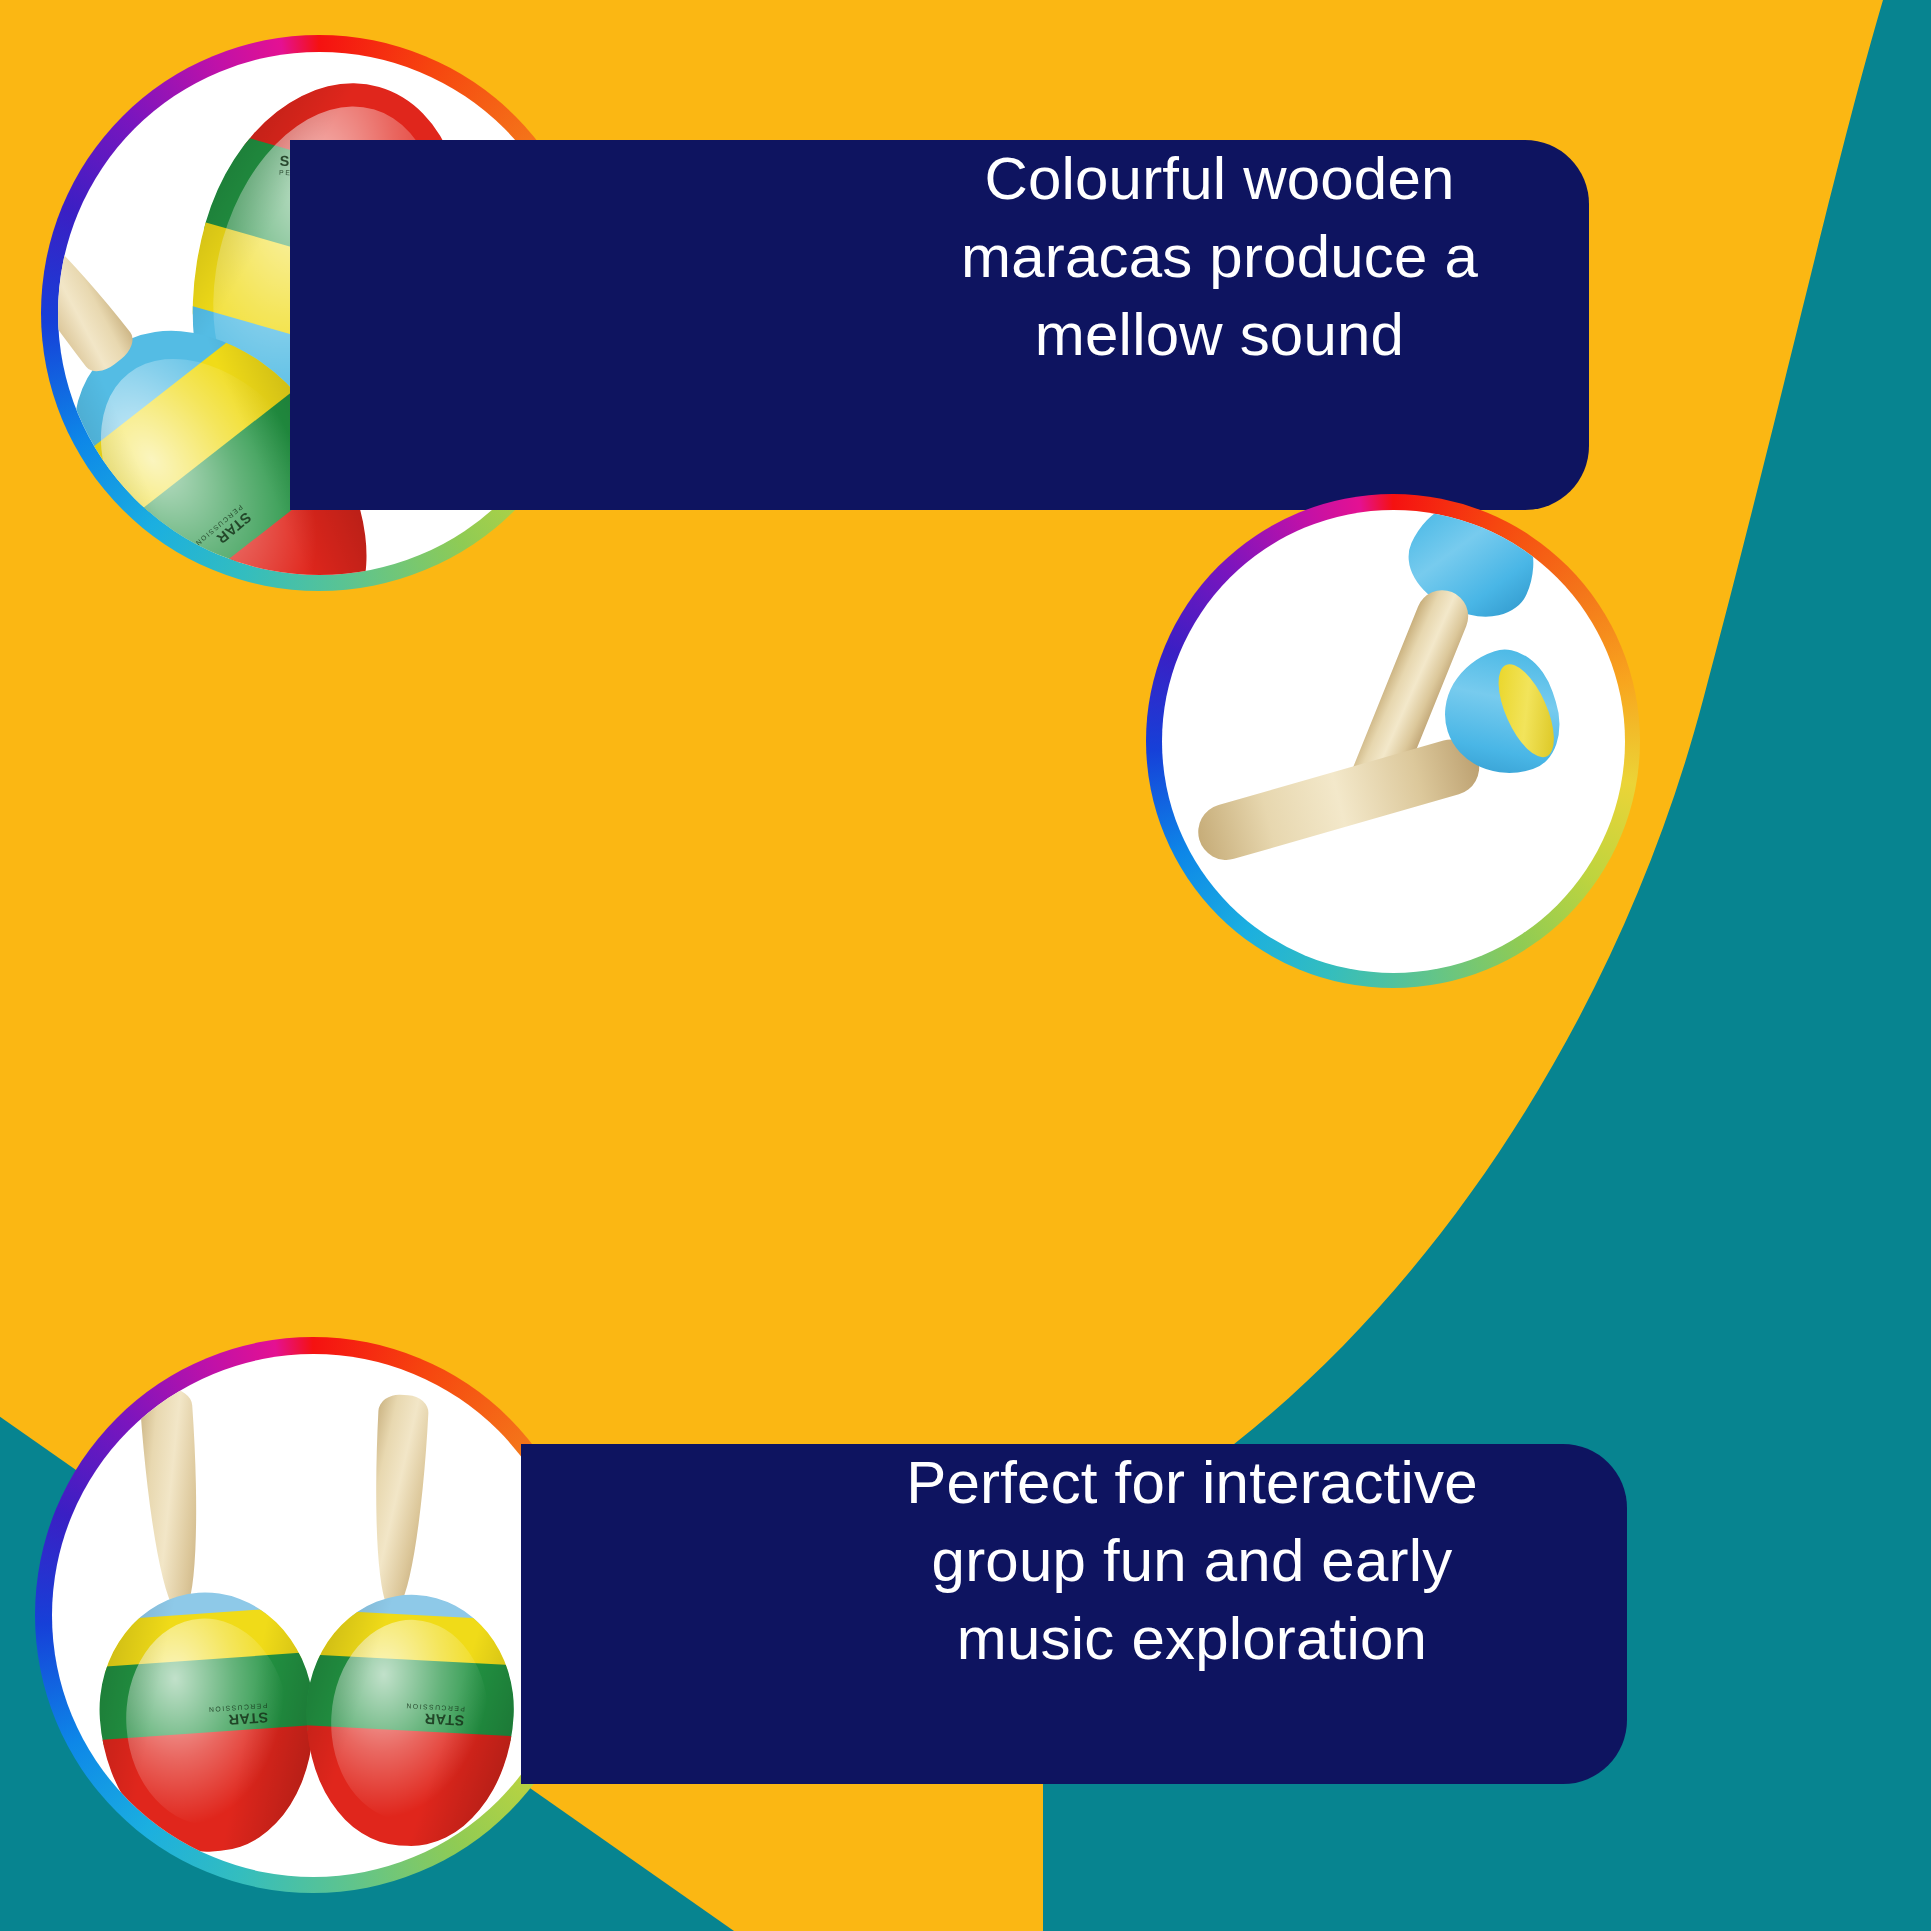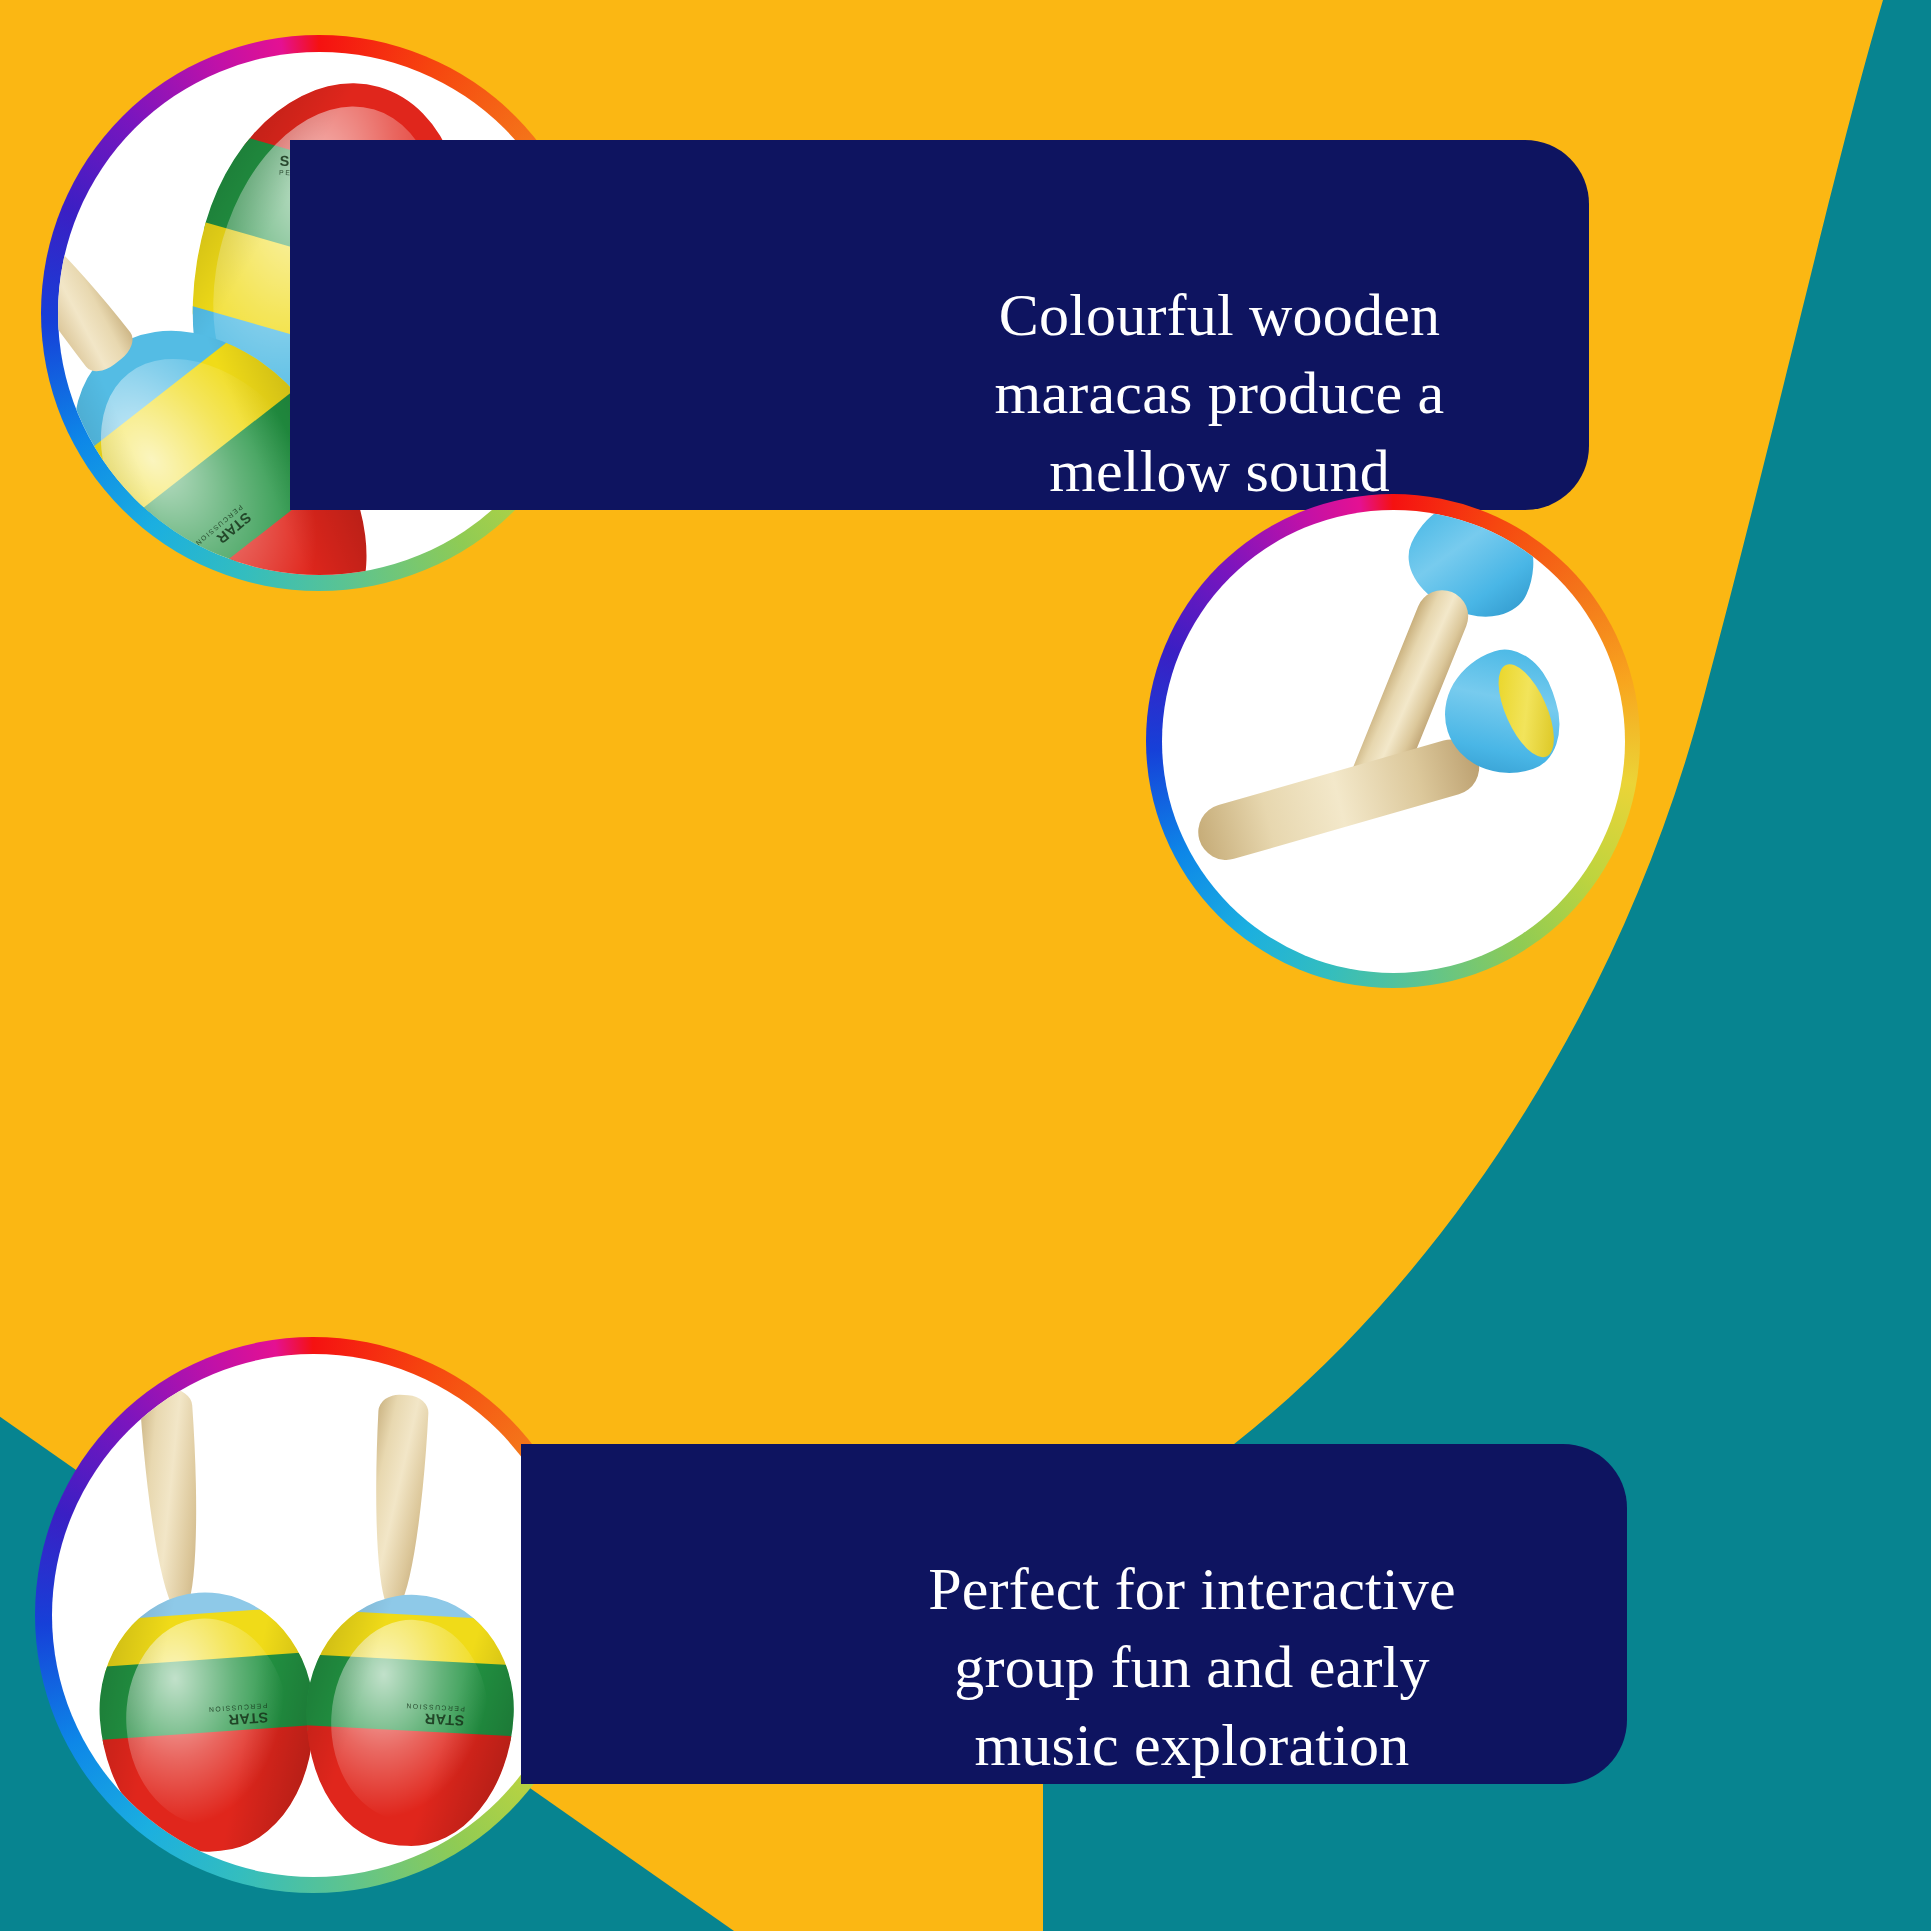--- a/index.html
+++ b/index.html
@@ -22,22 +22,22 @@
   }
   .teal-bottomleft{
     position:absolute;left:0;bottom:0;width:734px;height:695px;
     background:#078490;
     clip-path:polygon(0% 26%, 100% 100%, 0% 100%);
   }
 
   
   .panel{
     position:absolute;background:#0E1460;color:#ffffff;
-    display:flex;align-items:flex-end;justify-content:center;
-    text-align:center;box-sizing:border-box;font-family:Liberation Serif, serif;
+    display:flex;align-items:flex-start;justify-content:center;
+    text-align:center;box-sizing:border-box;
   }
   .panel .ptext{
     font-size:60px;line-height:1.30;font-weight:400;letter-spacing:0.2px;
     white-space:pre-line;
   }
 
   #panel-1{left:290px;top:140px;width:1299px;height:370px;
            border-radius:0 64px 64px 0;padding:0 58px 0 618px;}
   #panel-2{left:280px;top:855px;width:908px;height:199px;
            border-radius:64px 0 0 64px;padding:0 174px 0 58px;}

